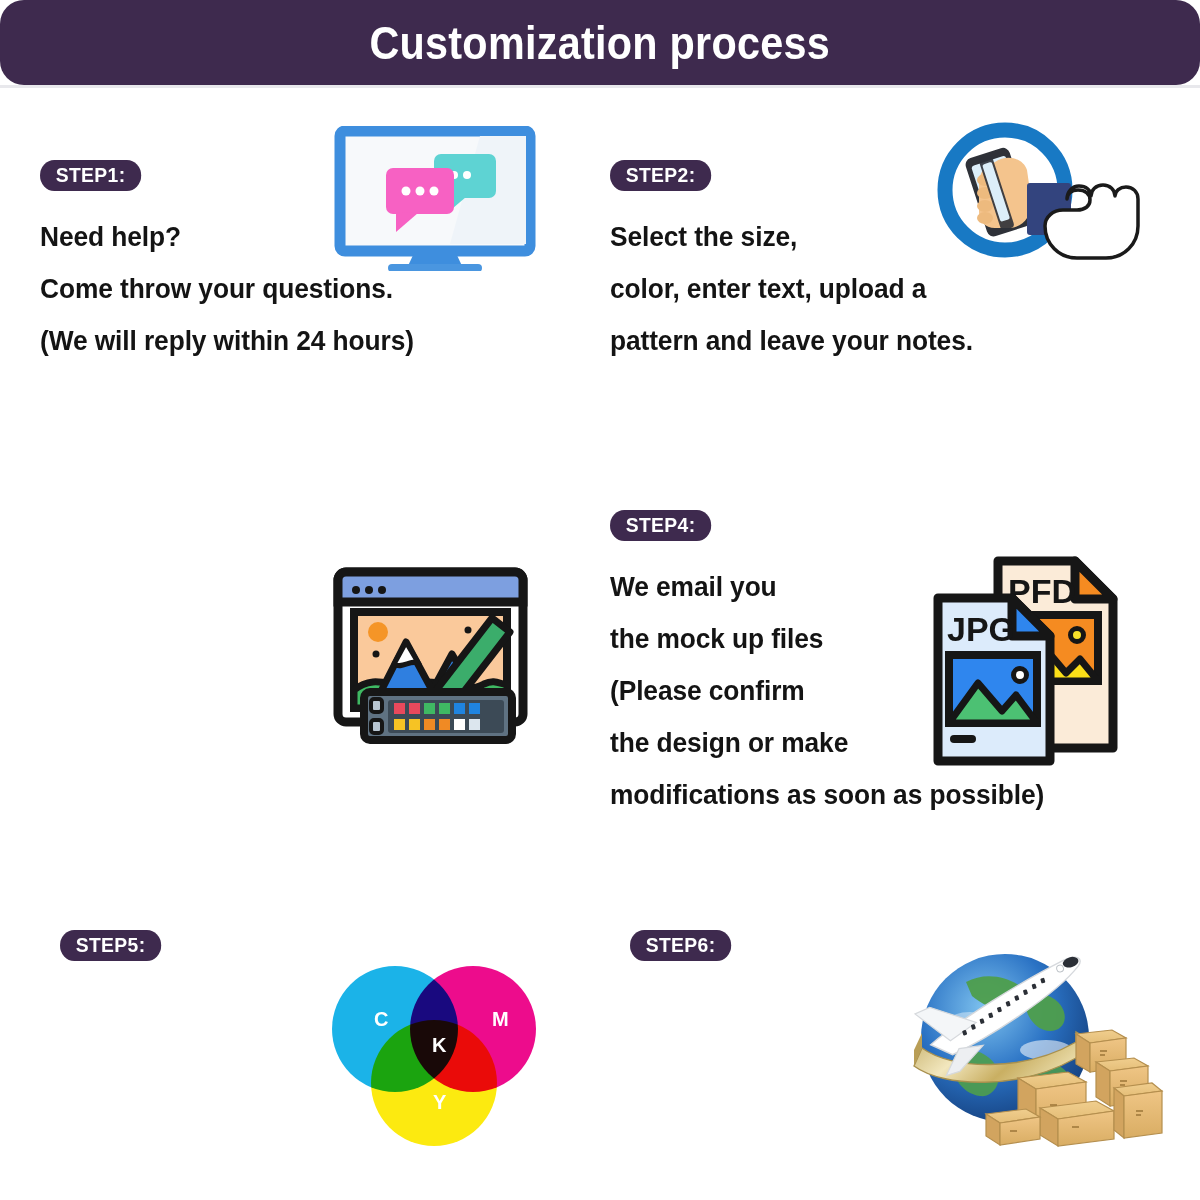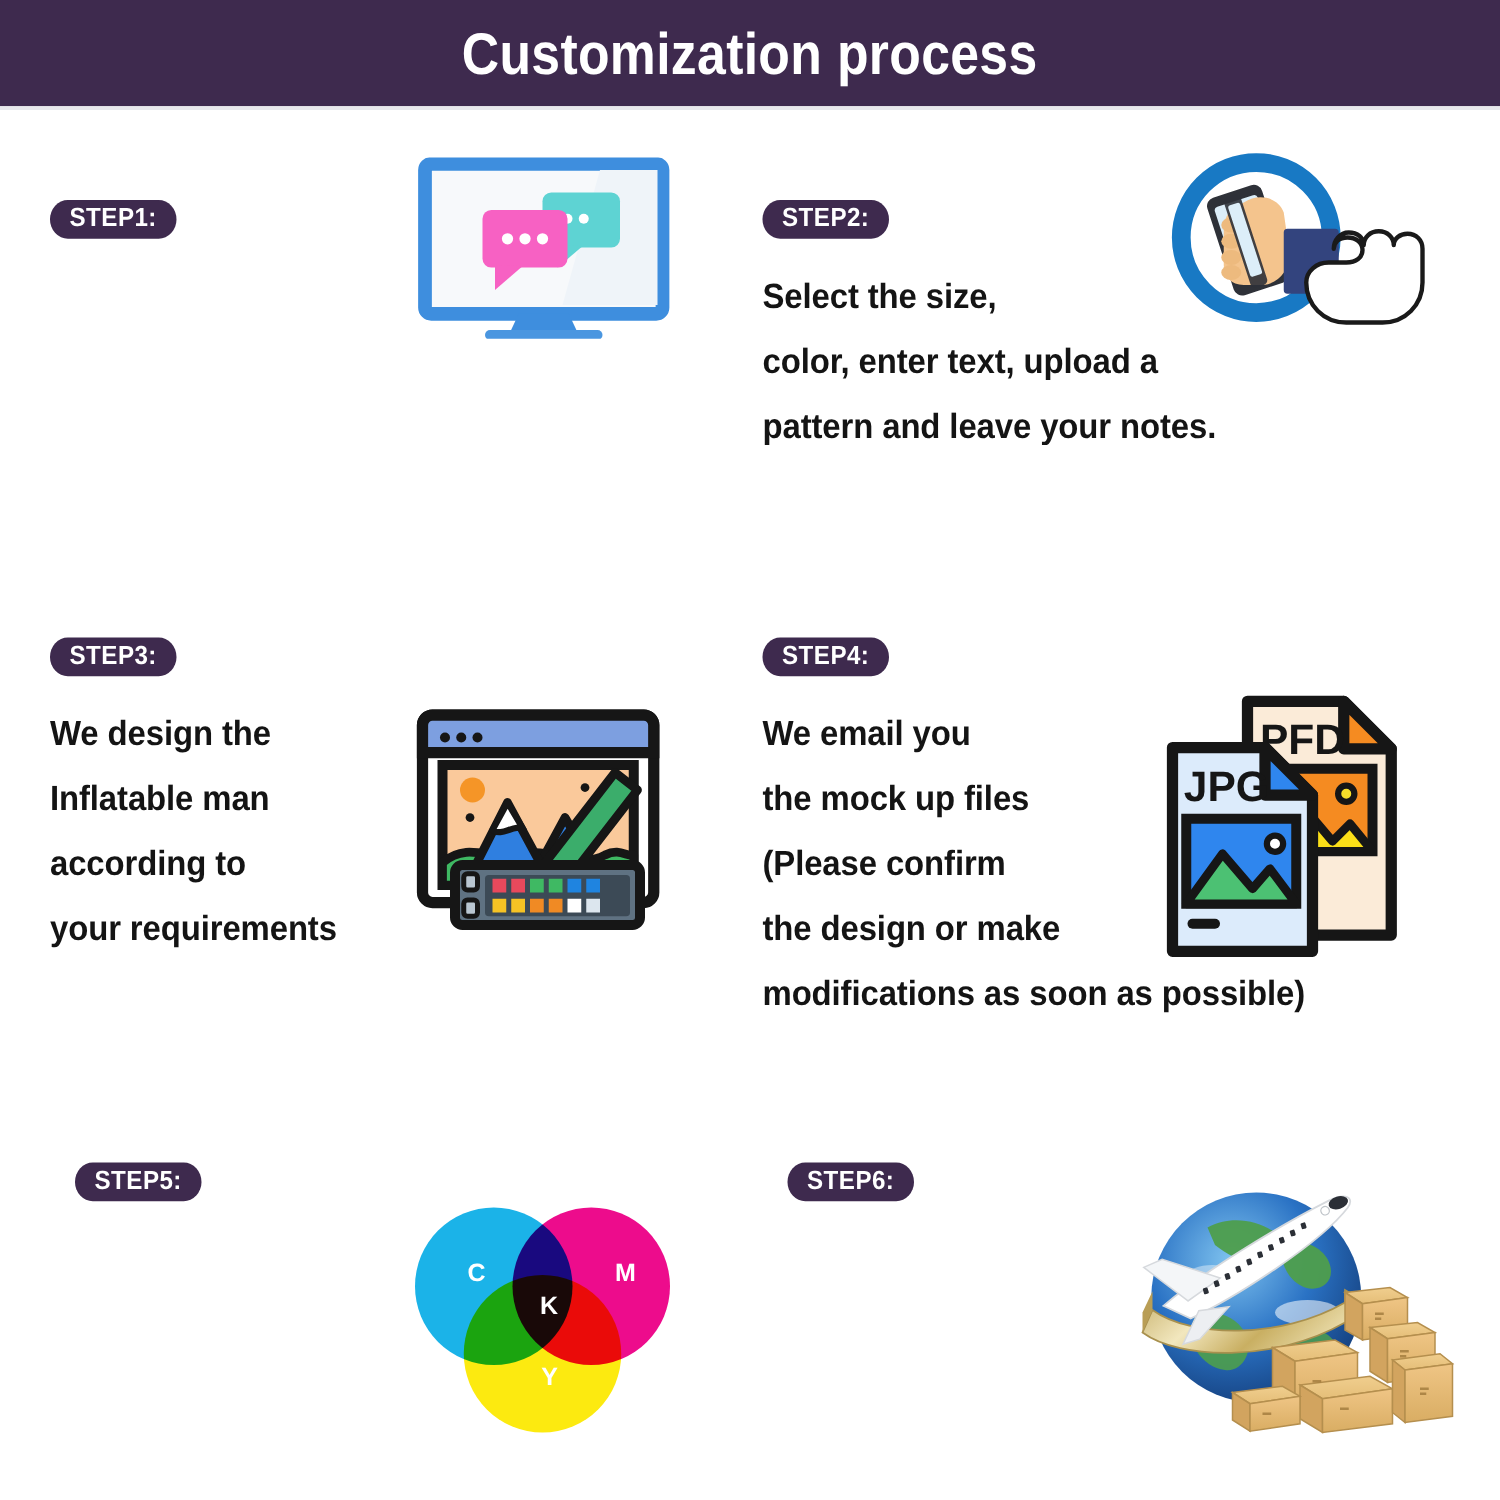--- a/index.html
+++ b/index.html
@@ -19,20 +19,21 @@
   .header {
     position: absolute;
     left: 0; top: 0;
     width: 1200px;
     height: 85px;
     background: #3E2A4E;
     display: flex;
     align-items: center;
     justify-content: center;
     box-sizing: border-box;
+    border-radius: 24px;
   }
   .header-title {
     color: #ffffff;
     font-family: "Liberation Sans Narrow", "Liberation Sans", sans-serif;
     font-size: 47px;
     font-weight: bold;
     letter-spacing: 0.3px;
     transform: scaleX(0.88);
     transform-origin: center;
     white-space: nowrap;
@@ -123,20 +124,25 @@
 <div class="header">
   <div class="header-title">Customization process</div>
 </div>
 <div class="header-rule"></div>
 
 <div class="grid">
 
   <div class="cell c0 r0">
     <div class="text-col">
       <div class="badge">STEP1:</div>
+      <div class="lines">
+        <div>Need help?</div>
+        <div>Come throw your questions.</div>
+        <div>(We will reply within 24 hours)</div>
+      </div>
     </div>
     <div class="art" style="left:330px; top:-12px;">
       <svg width="210" height="145" viewBox="0 0 210 145">
 
         <rect x="10" y="5" width="190" height="120" rx="5" fill="#F7F9FB" stroke="#3E8EDE" stroke-width="11"></rect>
 
         <polygon points="150,10 196,10 196,118 120,118" fill="#EFF4F9"></polygon>
 
         <path d="M85 125 L125 125 L133 142 L77 142 Z" fill="#3E8EDE"></path>
 
@@ -200,29 +206,20 @@
                  C140 70 145 64 152 64 C159 64 164 68 164 74
                  C164 68 169 63 176 63 C183 63 188 68 188 74
                  C188 69 193 65 199 65 C206 65 211 70 211 77
                  L211 104 C211 122 197 136 179 136 L150 136
                  C132 136 118 122 118 104 Z" fill="#FFFFFF" stroke="#1A1A1A" stroke-width="3.5" stroke-linejoin="round"></path>
       </svg>
     </div>
   </div>
 
   <div class="cell c0 r1">
-    <div class="text-col">
-      <div class="badge">STEP3:</div>
-      <div class="lines">
-        <div>We design the</div>
-        <div>Inflatable man</div>
-        <div>according to</div>
-        <div>your requirements</div>
-      </div>
-    </div>
     <div class="art" style="left:330px; top:62px;">
       <svg width="215" height="205" viewBox="0 0 215 205">
 
         <rect x="8" y="22" width="185" height="150" rx="8" fill="#FFFFFF" stroke="#161616" stroke-width="9"></rect>
 
         <path d="M8 30 a8 8 0 0 1 8 -8 h169 a8 8 0 0 1 8 8 v22 H8 Z" fill="#7D9FE0" stroke="#161616" stroke-width="9"></path>
         <circle cx="26" cy="40" r="4" fill="#161616"></circle>
         <circle cx="39" cy="40" r="4" fill="#161616"></circle>
         <circle cx="52" cy="40" r="4" fill="#161616"></circle>
 

